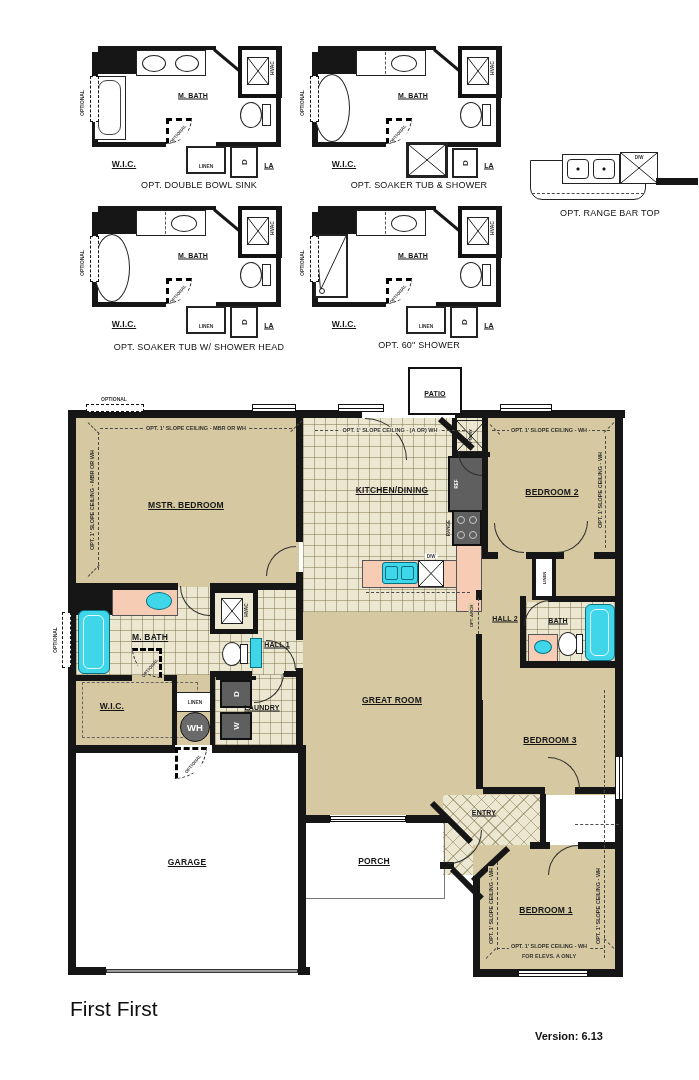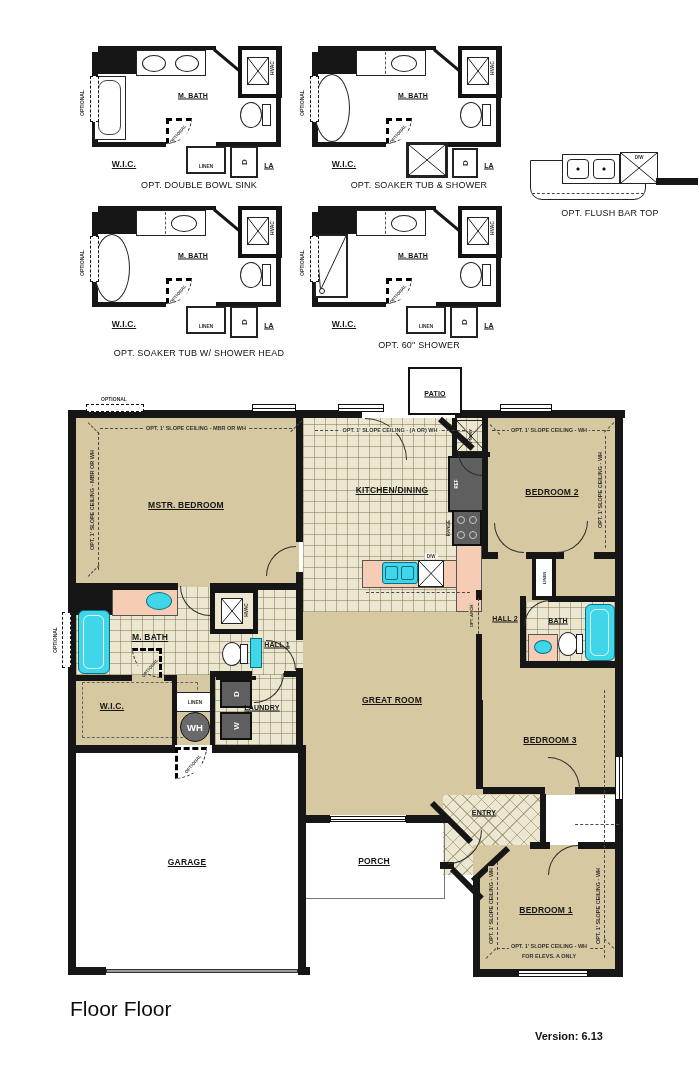--- a/index.html
+++ b/index.html
@@ -166,21 +166,21 @@
     <div class="a wall" style="left:4px;top:104px;width:74px;height:5px"></div>
     <div class="arc br dsh" style="left:78px;top:80px;width:26px;height:26px"></div>
     <span class="dg" style="left:90px;top:96px">OPTIONAL</span>
     <div class="a wall" style="left:128px;top:104px;width:65px;height:5px"></div>
     <div class="a fix" style="left:98px;top:108px;width:40px;height:28px;border-width:2px"></div>
     <span class="nt bg-wh" style="left:118px;top:128px;font-size:4.8px">LINEN</span>
     <div class="a fix" style="left:142px;top:108px;width:28px;height:32px;border-width:2px"></div>
     <span class="vn" style="left:156px;top:124px;font-size:8px">D</span>
     <span class="lb s" style="left:181px;top:127px">LA</span>
     <span class="lb" style="left:36px;top:126px">W.I.C.</span>
-    <span class="cap" style="left:111px;top:150px">OPT. SOAKER TUB W/ SHOWER HEAD</span>
+    <span class="cap" style="left:111px;top:144px">OPT. SOAKER TUB W/ SHOWER HEAD</span>
   </section>
 
   <section class="a opt" style="left:308px;top:198px;width:222px;height:160px">
     <span class="vn" style="left:-6px;top:65px;font-size:5px">OPTIONAL</span>
     <div class="a wall" style="left:10px;top:8px;width:38px;height:28px"></div>
     <div class="a wall" style="left:10px;top:8px;width:118px;height:4px"></div>
     <div class="a wall" style="left:4px;top:14px;width:6px;height:94px"></div>
     <div class="win dash" style="left:2px;top:38px;width:9px;height:46px"></div>
     <div class="a fix" style="left:48px;top:12px;width:70px;height:26px">
       <div class="a" style="left:28px;top:1px;height:22px;border-left:1px dashed #555"></div>
@@ -226,21 +226,21 @@
       <div class="a" style="left:4px;top:4px;width:22px;height:20px;border:1px solid #222;border-radius:4px;background:radial-gradient(circle,#111 1.3px,transparent 1.8px)"></div>
       <div class="a" style="left:30px;top:4px;width:22px;height:20px;border:1px solid #222;border-radius:4px;background:radial-gradient(circle,#111 1.3px,transparent 1.8px)"></div>
     </div>
     <div class="xb xs" style="left:92px;top:2px;width:38px;height:32px">
         <svg viewBox="0 0 100 100" preserveAspectRatio="none">
           <path d="M0 0 100 100 M100 0 0 100" stroke="#222" stroke-width="1" vector-effect="non-scaling-stroke"></path>
         </svg>
       </div>
     <span class="nt bg-wh" style="left:111px;top:7px;font-size:4.5px">D/W</span>
     <div class="a wall" style="left:128px;top:28px;width:42px;height:7px"></div>
-    <span class="cap" style="left:82px;top:58px">OPT. FLUSH BAR TOP</span>
+    <span class="cap" style="left:82px;top:58px">OPT. RANGE BAR TOP</span>
   </section>
 
 
   <div class="a tan" style="left:440px;top:552px;width:177px;height:243px"></div>
   <div class="a tan" style="left:76px;top:418px;width:223px;height:169px"></div>
   <div class="a tile" style="left:303px;top:418px;width:177px;height:194px"></div>
   <div class="a tan" style="left:488px;top:418px;width:129px;height:134px"></div>
   <div class="a tan" style="left:303px;top:612px;width:177px;height:203px"></div>
   <div class="a tile" style="left:76px;top:587px;width:227px;height:88px"></div>
   <div class="a tan" style="left:76px;top:675px;width:139px;height:70px"></div>
@@ -439,15 +439,15 @@
   <span class="lb s" style="left:558px;top:620px">BATH</span>
   <span class="lb" style="left:112px;top:706px">W.I.C.</span>
   <span class="lb s" style="left:262px;top:707px">LAUNDRY</span>
   <span class="lb" style="left:392px;top:700px">GREAT ROOM</span>
   <span class="lb" style="left:550px;top:740px">BEDROOM 3</span>
   <span class="lb s" style="left:484px;top:812px">ENTRY</span>
   <span class="lb" style="left:374px;top:861px">PORCH</span>
   <span class="lb" style="left:187px;top:862px">GARAGE</span>
   <span class="lb" style="left:546px;top:910px">BEDROOM 1</span>
 
-  <span class="title" style="left:70px;top:997px">Floor Floor</span>
+  <span class="title" style="left:70px;top:997px">First First</span>
   <span class="ver" style="left:535px;top:1030px">Version: 6.13</span>
 </div>
 
 </body></html>

